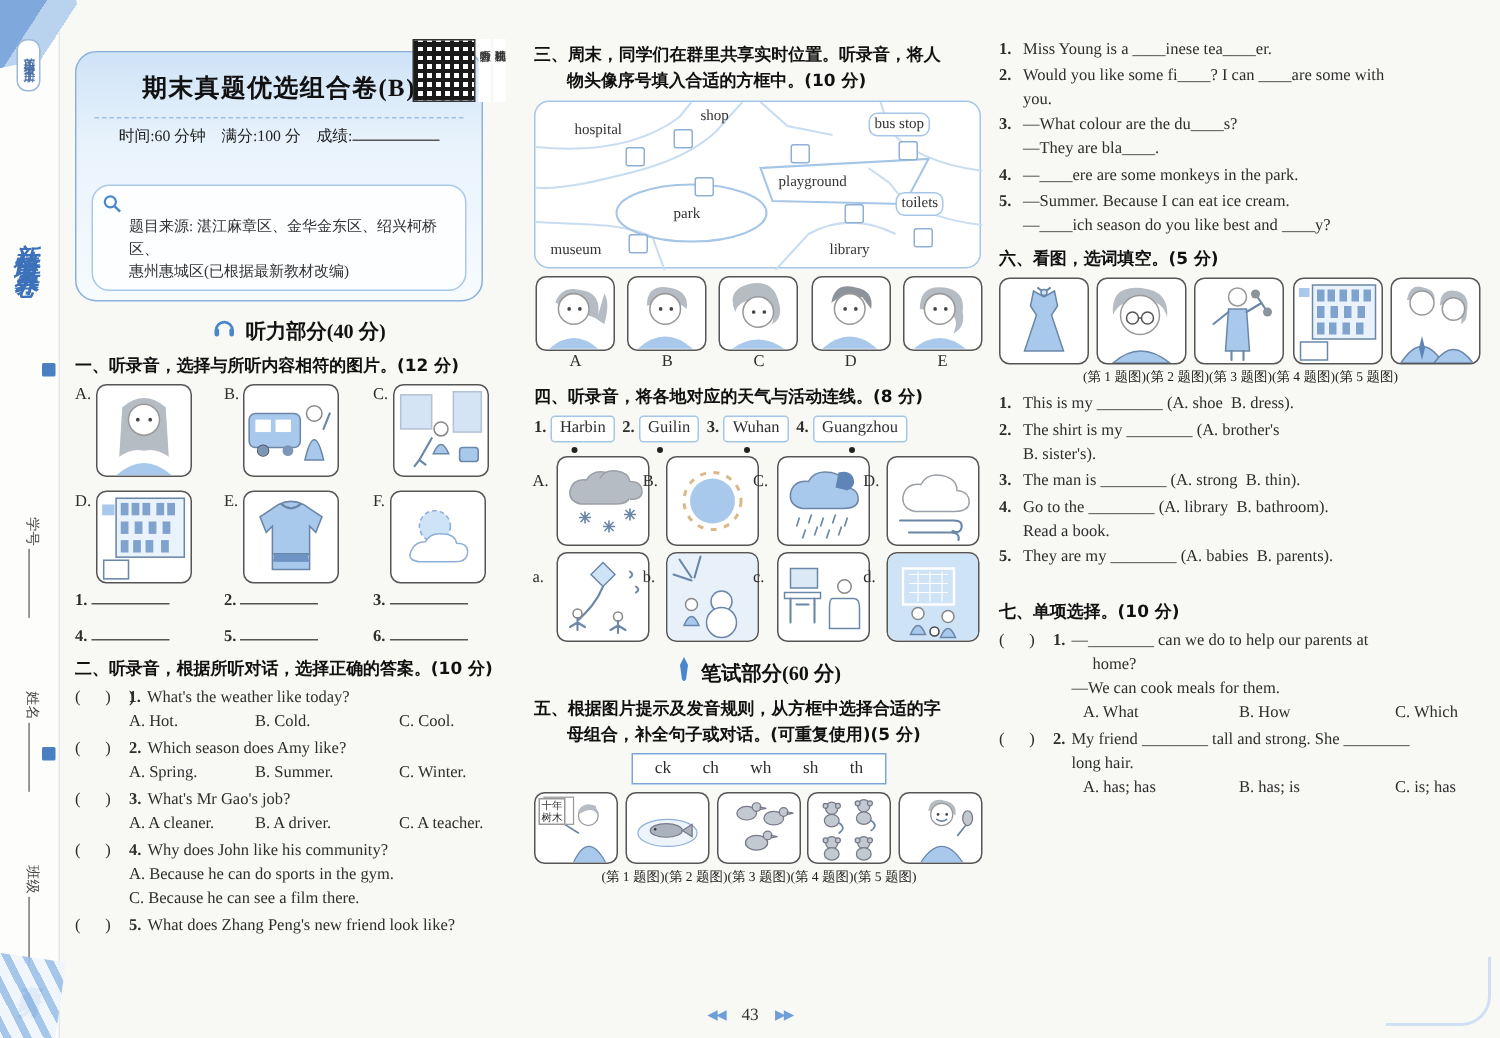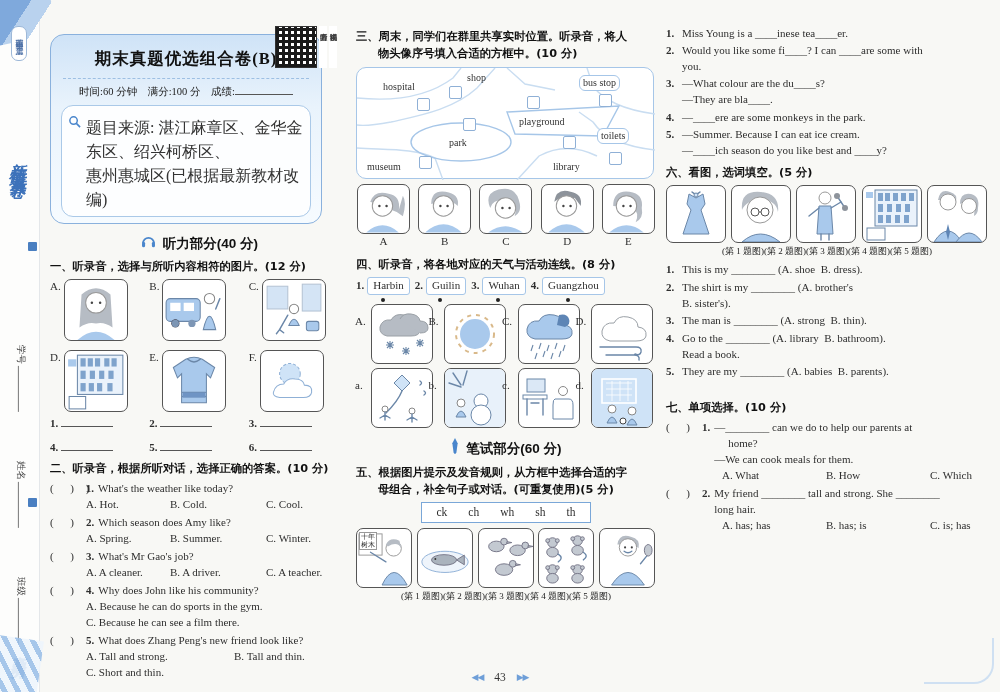--- a/index.html
+++ b/index.html
@@ -20,30 +20,30 @@
   .sb-field .fl{display:inline-block;width:46px;border-bottom:1px solid #777;margin-left:2px}
   .sb-stamp{position:absolute;left:28px;width:9px;height:9px;background:#4a7fc1;border-radius:1px}
   .sb-footer{position:absolute;left:8px;bottom:34px;writing-mode:vertical-rl;font-family:"DejaVu Sans",sans-serif;font-weight:bold;font-style:italic;font-size:13px;color:#e8f1fa;-webkit-text-stroke:1px #5d8cc6;letter-spacing:3px}
 
   
   #title-card{position:relative;width:272px;border:1.5px solid #8ab1dd;border-radius:14px;background:linear-gradient(180deg,#cfe3f7 0%,#e9f3fc 38%,#f6fbff 100%);padding:12px 12px 6px;margin-top:10px}
   #title-card h1{font-size:16.5px;text-align:center;letter-spacing:1px;color:#111}
   .dash{border-top:1.5px dashed #9dbfe3;margin:7px 0 5px}
   .meta{font-size:10.5px;text-align:center;color:#222}
   .blank{display:inline-block;border-bottom:1px solid #555;height:10px;vertical-align:baseline}
-  #source-bubble{position:relative;margin:6px -2px 0;border:1.5px solid #aac9e8;border-radius:12px;background:#fdfeff;padding:10px 6px 4px 24px;font-size:16px;line-height:1.5;color:#333}
+  #source-bubble{position:relative;margin:24px -2px 0;border:1.5px solid #aac9e8;border-radius:12px;background:#fdfeff;padding:20px 6px 4px 24px;font-size:10px;line-height:1.5;color:#333}
   #source-bubble .mag{position:absolute;left:6px;top:5px}
   #qr-wrap{position:absolute;top:-9px;right:-16px;display:flex;gap:2px}
   #qr{width:42px;height:42px;border:1px solid #333;background:
       repeating-linear-gradient(0deg,#1a1a1a 0 3px,transparent 3px 6px),
       repeating-linear-gradient(90deg,#1a1a1a 0 3px,#fff 3px 6px)}
   .qr-cap{writing-mode:vertical-rl;font-size:7.5px;color:#333;line-height:1.05;background:#fff;padding:1px 0}
 
   
-  .part-head{display:flex;justify-content:center;align-items:center;gap:6px;margin:9px 0 2px;font-family:Liberation Sans, sans-serif;font-weight:bold;font-size:13.5px;color:#111}
+  .part-head{display:flex;justify-content:center;align-items:center;gap:6px;margin:9px 0 2px;font-family:Liberation Serif, serif;font-weight:bold;font-size:13.5px;color:#111}
   .sec-title{font-family:"DejaVu Sans",sans-serif;font-weight:bold;font-size:11.3px;margin:5px 0 4px;color:#111}
   .sec-title.ind{padding-left:22px}
 
   
   .ibox{border:1px solid #555;border-radius:7px;background:#fff;overflow:hidden;position:relative}
   .ibox svg{width:100%;height:100%;display:block}
   #sec1-grid{display:grid;grid-template-columns:repeat(3,1fr);row-gap:9px;margin:2px 0 4px}
   .pcell{display:flex;gap:3px;align-items:flex-start}
   .pcell .plab{font-size:11px}
   .pcell .ibox{width:64px;height:62px}
@@ -81,21 +81,21 @@
   .city .cbox{border:1px solid #a6c6e8;border-radius:3px;padding:0 5px;background:#fff;font-size:11px}
   .mdot{width:4px;height:4px;border-radius:50%;background:#222;margin:3px auto 0}
   .match-row{display:grid;grid-template-columns:repeat(4,1fr);gap:6px;padding-left:12px;margin-top:2px}
   .mcell{position:relative;text-align:center}
   .mcell .mlab{position:absolute;left:-13px;top:10px;font-size:11px}
   .mcell .ibox{width:62px;height:60px;margin:0 auto}
 
   
   #letters-box{width:170px;margin:3px auto 5px;border:1px solid #7aa7d8;background:#fff;display:flex;justify-content:space-around;padding:1px 4px;font-size:11.5px}
   #phonics-pics,#sec6-pics{display:grid;grid-template-columns:repeat(5,1fr);gap:4px}
-  #phonics-pics .ibox{width:56px;height:60px}
+  #phonics-pics .ibox{width:56px;height:48px}
   #sec6-pics .ibox{width:60px;height:58px}
   .caps{display:flex;justify-content:center;font-size:9px;color:#222;margin-top:2px;white-space:nowrap}
   .board{position:absolute;left:2px;top:3px;border:1px solid #999;background:#fff;font-size:7px;line-height:1.15;padding:0 1px;color:#333}
 
   .witem{display:flex;margin:1.5px 0}
   .witem .wn{font-weight:bold;width:16px;flex:none}
   .witem .wl{flex:1}
   .wq{margin:2px 0}
 
   #page-foot{position:absolute;left:0;right:0;bottom:6px;text-align:center;font-size:11.5px;color:#333}
@@ -305,25 +305,20 @@
       <div class="opts-stack">
           <span class="opt">A. Because he can do sports in the gym.</span>
           <span class="opt">C. Because he can see a film there.</span>
         </div>
     </div>
     <div class="q">
       <div class="q-head">
           <span class="br">(&nbsp;&nbsp;&nbsp;&nbsp;&nbsp;&nbsp;)</span>
           <span class="qn">5.</span>
           <span>What does Zhang Peng's new friend look like?</span>
-        </div>
-      <div class="opts">
-          <span class="opt w148">A. Tall and strong.</span>
-          <span class="opt">B. Tall and thin.</span>
-          <span class="opt">C. Short and thin.</span>
         </div>
     </div>
   </div>
 
   <div class="col" id="col-mid">
 
     <div class="sec-title" style="margin-bottom:0">三、周末，同学们在群里共享实时位置。听录音，将人</div>
     <div class="sec-title ind" style="margin-top:1px">物头像序号填入合适的方框中。(10 分)</div>
 
     <div id="map">

